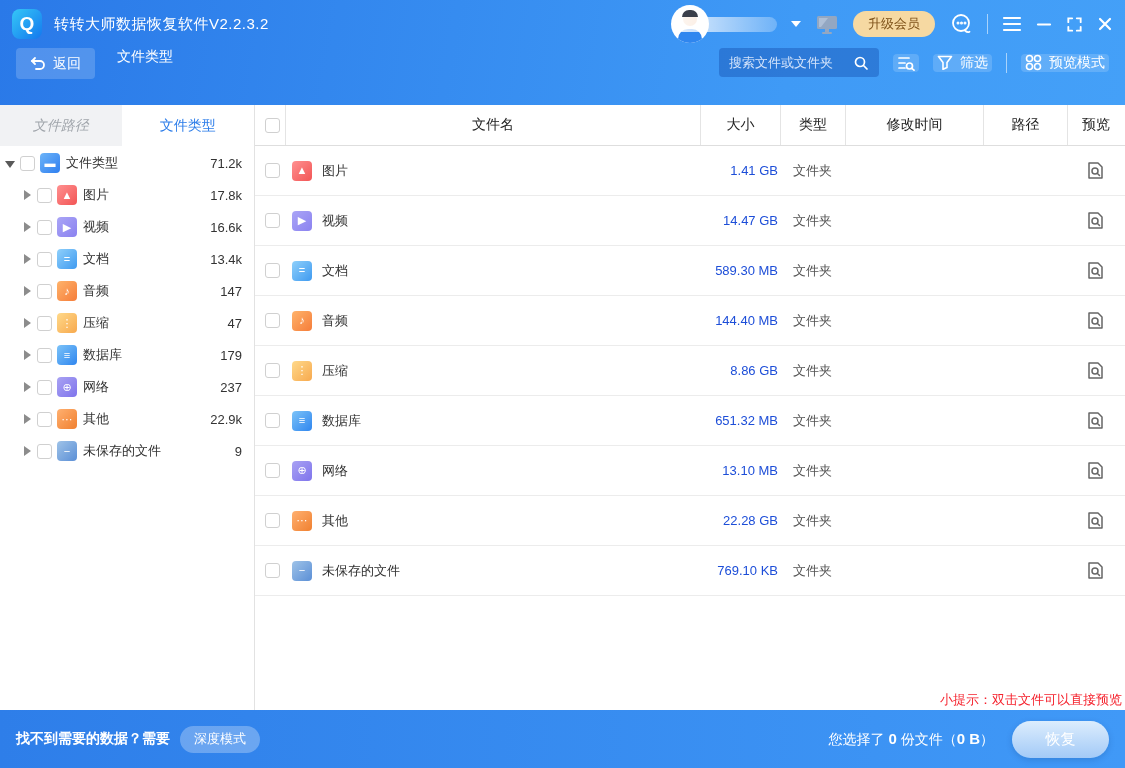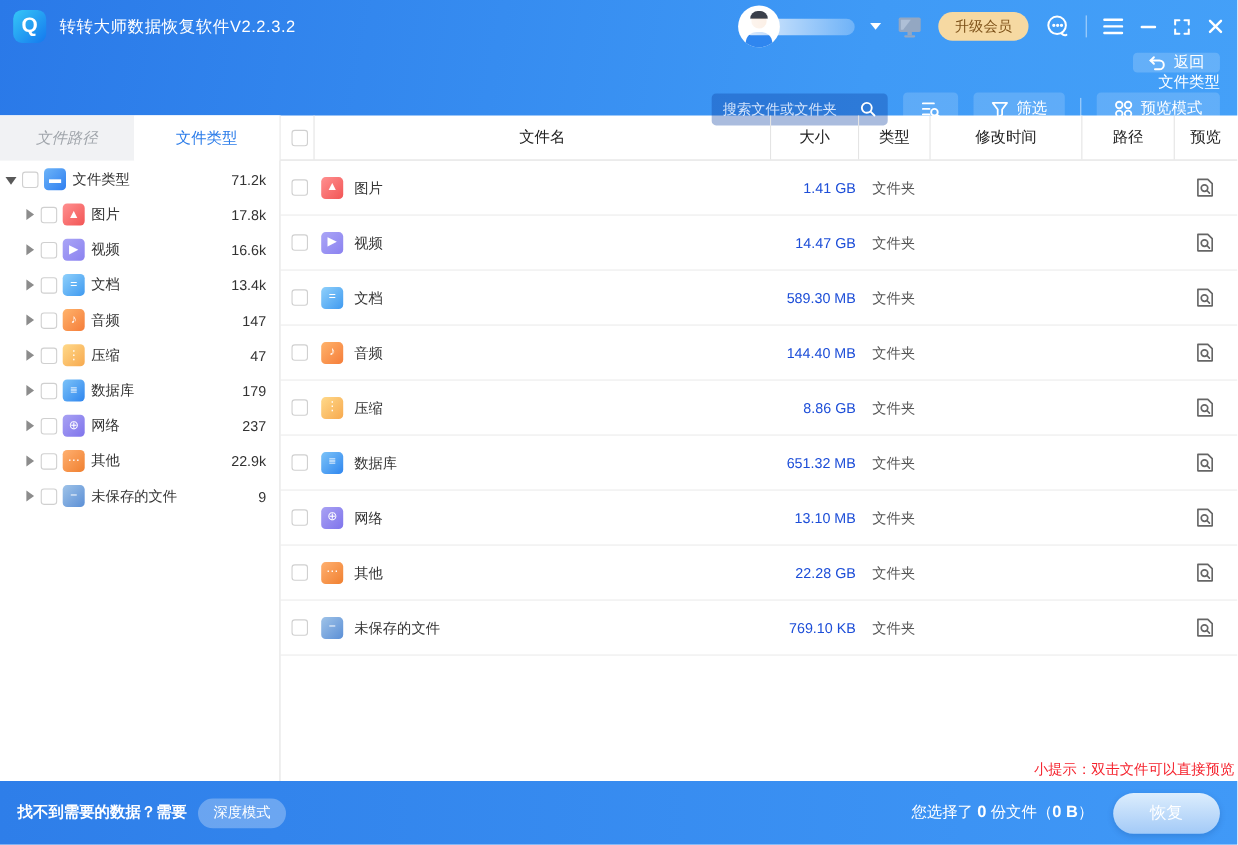--- a/index.html
+++ b/index.html
@@ -19,30 +19,30 @@
   .avatar .head { position:absolute; left:12px; top:7px; width:14px; height:14px; border-radius:50%; background:#f3c9a8; }
   .avatar .hair { position:absolute; left:11px; top:5px; width:16px; height:7px; border-radius:8px 8px 0 0; background:#3a3f4a; }
   .redact-strip { position:absolute; left:4px; top:15px; width:102px; height:15px; border-radius:8px;
     background:linear-gradient(90deg,rgba(255,255,255,.85),rgba(255,255,255,.25)); }
   .caret-down { width:0; height:0; border-left:5px solid transparent; border-right:5px solid transparent; border-top:6px solid #fff; margin-left:4px; }
   .upgrade-btn { background:#f6d9a2; color:#7d5118; border:none; border-radius:13px; height:26px; padding:0 15px; font-size:13px; cursor:pointer; }
   .tb-icon { display:flex; align-items:center; justify-content:center; color:#fff; background:none; border:none; cursor:pointer; }
   .v-div { width:1px; height:20px; background:rgba(255,255,255,.55); }
 
   
-  .toolbar { height:57px; display:flex; align-items:flex-end; padding:0 16px;flex-direction:column; }
+  .toolbar { height:57px; display:flex; align-items:flex-start; padding:0 16px; }
   .back-btn { display:flex; align-items:center; gap:7px; background:rgba(255,255,255,.18); color:#fff;
     border:none; border-radius:4px; height:31px; padding:0 14px; font-size:14px; cursor:pointer; }
   .breadcrumb { margin-left:22px; font-size:14px; color:#fff; }
   .toolbar-right { margin-left:auto; display:flex; align-items:center; gap:14px; }
   .search-box { display:flex; align-items:center; background:rgba(11,64,160,.35); border-radius:4px; height:29px; width:160px; padding:0 10px; }
   .search-box input { flex:1; min-width:0; background:transparent; border:none; outline:none; color:#fff; font-size:13px; font-family:inherit; }
   .search-box input::placeholder { color:#d4e4fb; }
   .tool-btn { display:flex; align-items:center; gap:7px; background:rgba(255,255,255,.16); color:#fff;
-    border:none; border-radius:4px; height:30px; padding:0 16px; font-size:14px; cursor:pointer; }
+    border:none; border-radius:4px; height:18px; padding:0 4px; font-size:14px; cursor:pointer; }
 
   
   .content { display:flex; height:605px; position:relative; }
   .sidebar { width:255px; flex:none; border-right:1px solid #e2e2e2; background:#fff; }
   .side-tabs { display:flex; height:41px; }
   .side-tab { display:flex; align-items:center; justify-content:center; font-size:14px; cursor:pointer; }
   .side-tab.inactive { width:122px; background:#f1f2f4; color:#a0a5ab;font-style:italic; }
   .side-tab.active { width:133px; background:#fff; color:#2b7ce9; }
   .tree { padding-top:1px; }
   .tree-row { height:32px; display:flex; align-items:center; padding-left:21px; padding-right:12px; cursor:pointer; }

